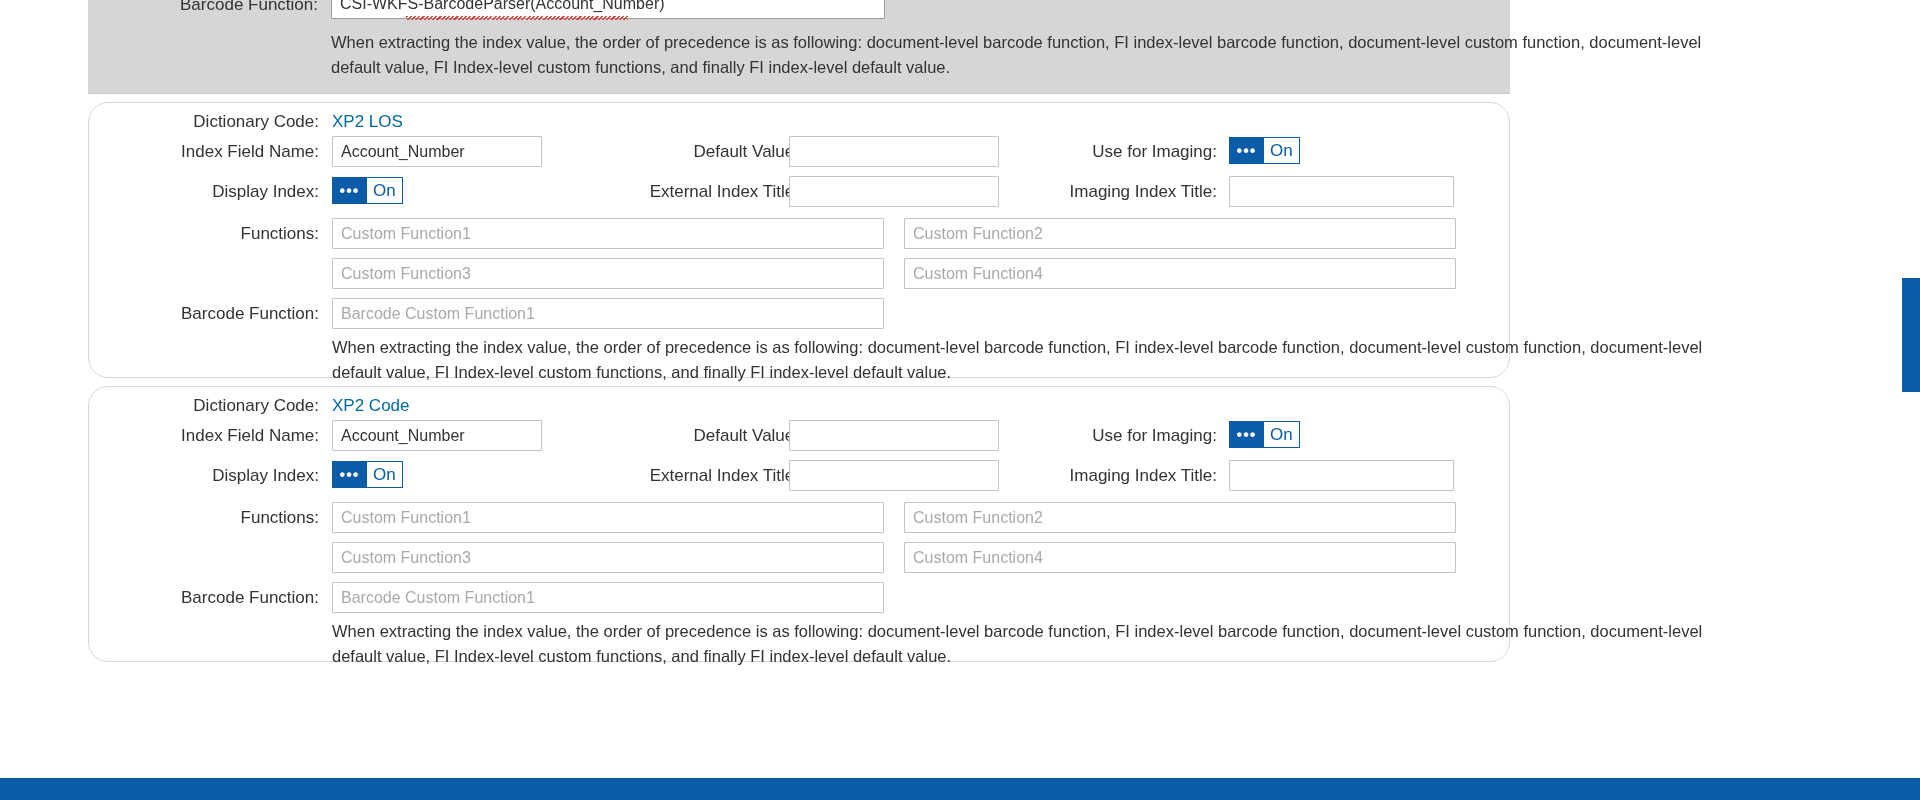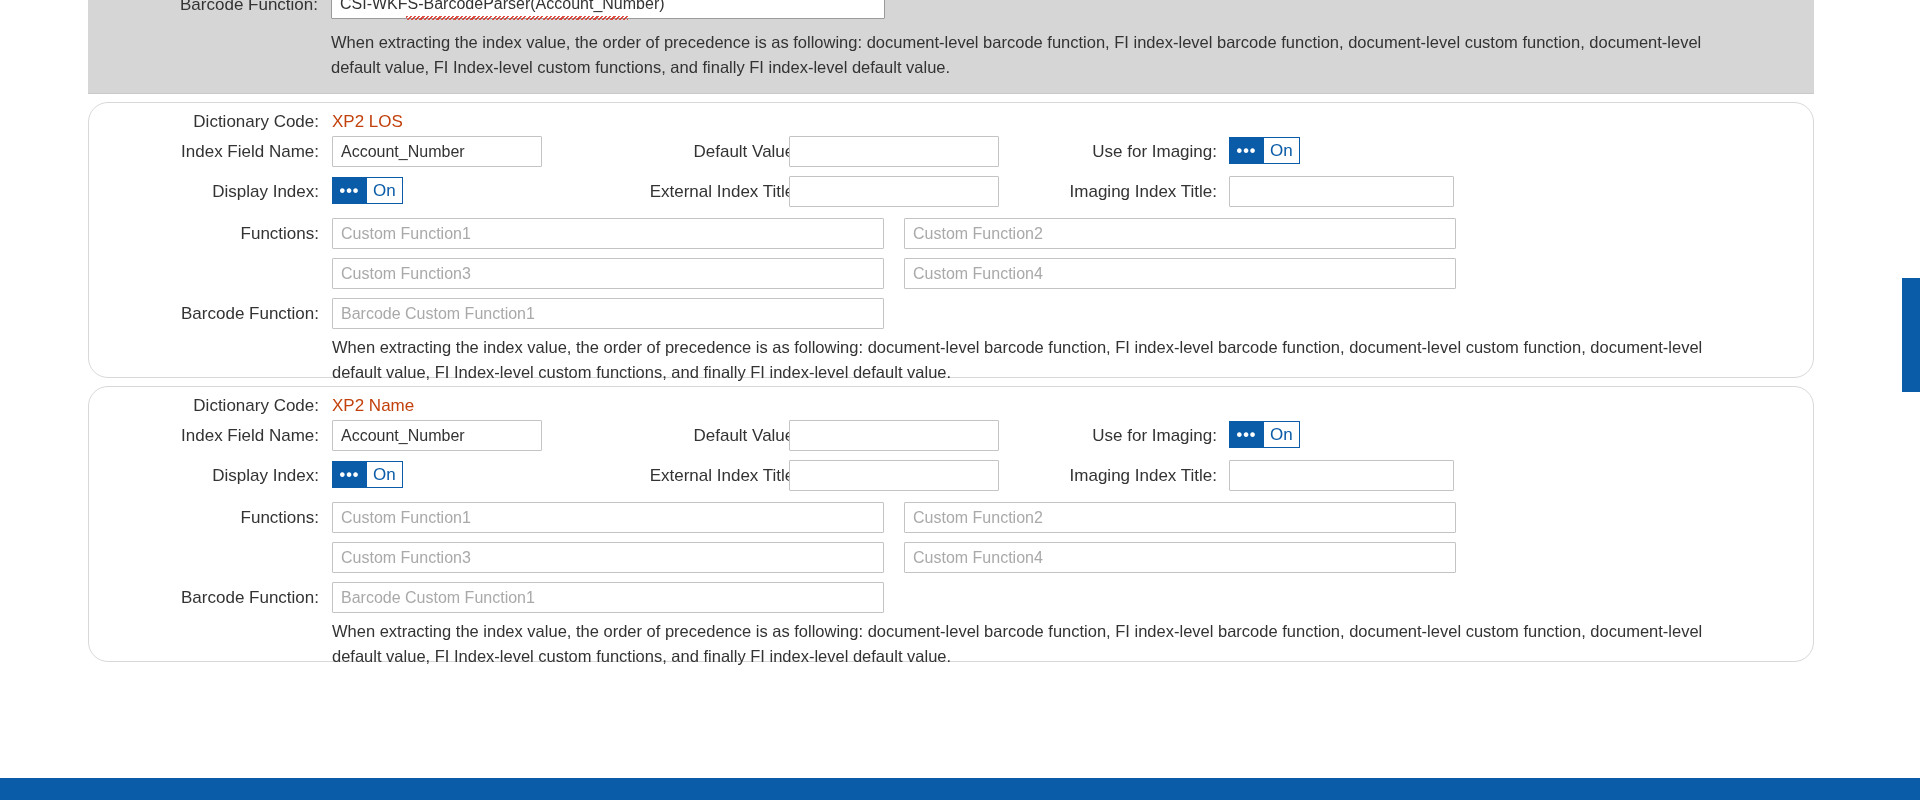--- a/index.html
+++ b/index.html
@@ -33,21 +33,21 @@
     position: absolute;
     right: 0; top: 0;
     width: 100px;
     height: 800px;
     background: #ffffff;
   }
   .content {
     position: absolute;
     left: 88px;
     top: 0;
-    width: 1726px;
+    width: 1422px;
   }
 
   
   .panel {
     box-sizing: border-box;
     position: relative;
     border: 1px solid #d8d8d8;
     background: #ffffff;
     padding: 0;
   }
@@ -87,21 +87,21 @@
   }
   .txtinput::placeholder { color: #a9a9a9; }
   .txtinput.focused {
     border: 1px solid #9b9b9b;
     background: #ffffff;
   }
 
   .value-static {
     position: absolute;
     font-size: 17px;
-    color: #c2410c;
+    color: #0369a1;
     line-height: 22px;
   }
 
   
   .toggle {
     position: absolute;
     display: flex;
     align-items: stretch;
     height: 27px;
     cursor: pointer;
@@ -253,21 +253,21 @@
           <input class="txtinput" type="text" style="left: 243px; top: 3px; width: 552px;" placeholder="Barcode Custom Function1">
         </div>
 
         <div class="note" style="left:243px; top:232px;">When extracting the index value, the order of precedence is as following: document-level barcode function, FI index-level barcode function, document-level custom function, document-level default value, FI Index-level custom functions, and finally FI index-level default value.</div>
       </div>
 
       <div class="panel" style="height:276px; margin-top:8px;">
 
         <div class="row" style="height:30px;">
           <div class="label" style="left:30px; top:8px; width:200px;">Dictionary Code:</div>
-          <div class="value-static" style="left:243px; top:8px;">XP2 Name</div>
+          <div class="value-static" style="left:243px; top:8px;">XP2 Code</div>
         </div>
 
         <div class="row" style="height:40px;">
           <div class="label" style="left:30px; top:8px; width:200px;">Index Field Name:</div>
           <input class="txtinput" type="text" style="left: 243px; top: 3px; width: 210px;" value="Account_Number">
 
           <div class="label" style="left:520px; top:8px; width:190px; text-align:right;">Default Value:</div>
           <input class="txtinput" type="text" style="left: 700px; top: 3px; width: 210px;" value="">
 
           <div class="label" style="left:940px; top:8px; width:188px; text-align:right;">Use for Imaging:</div>

